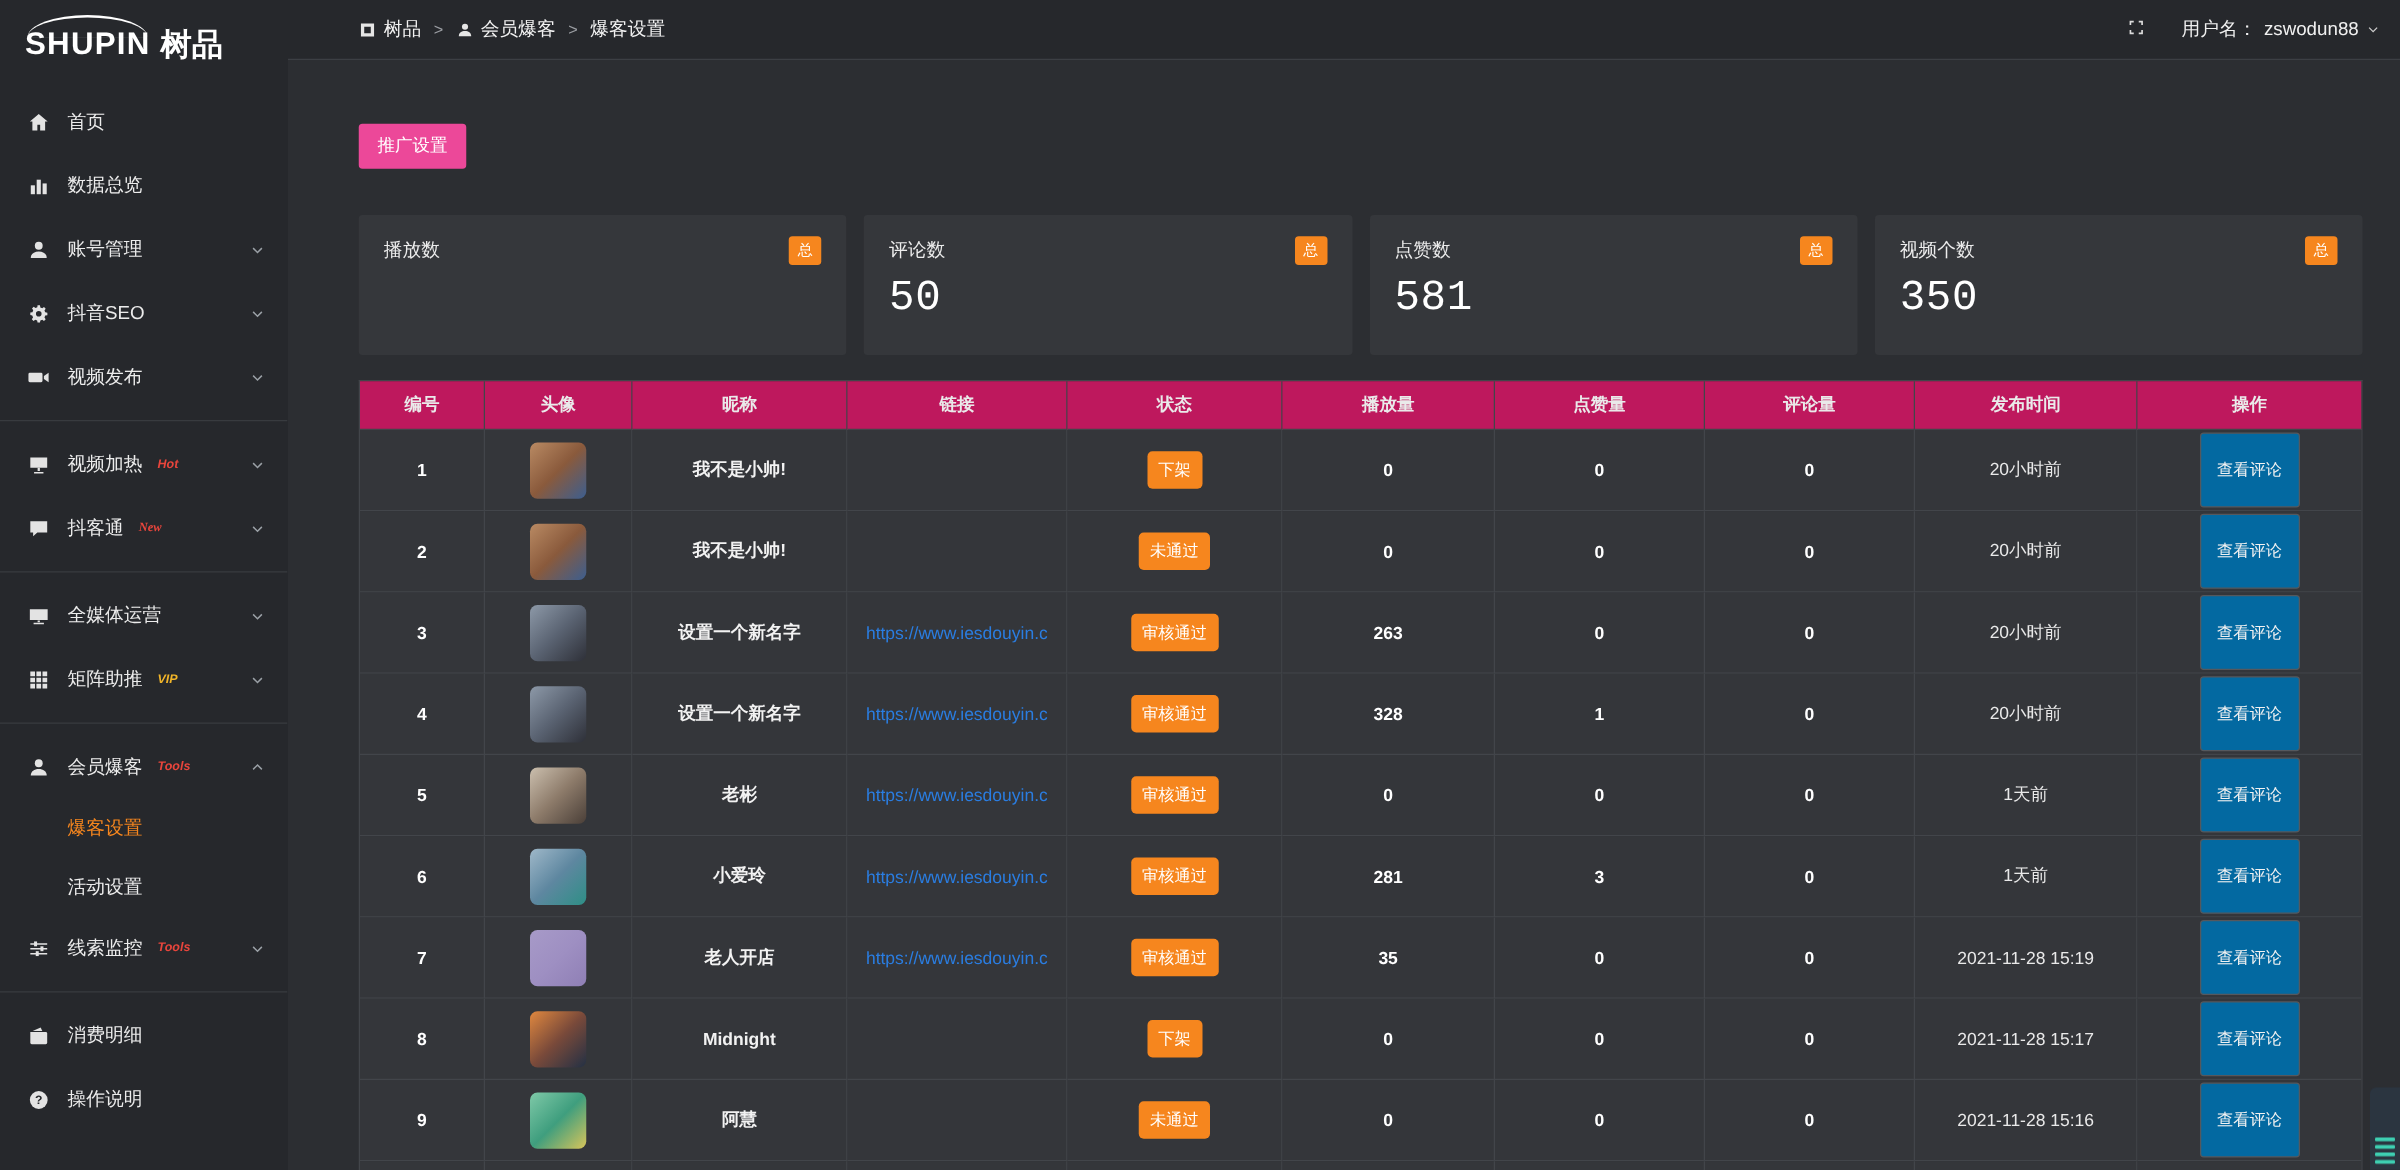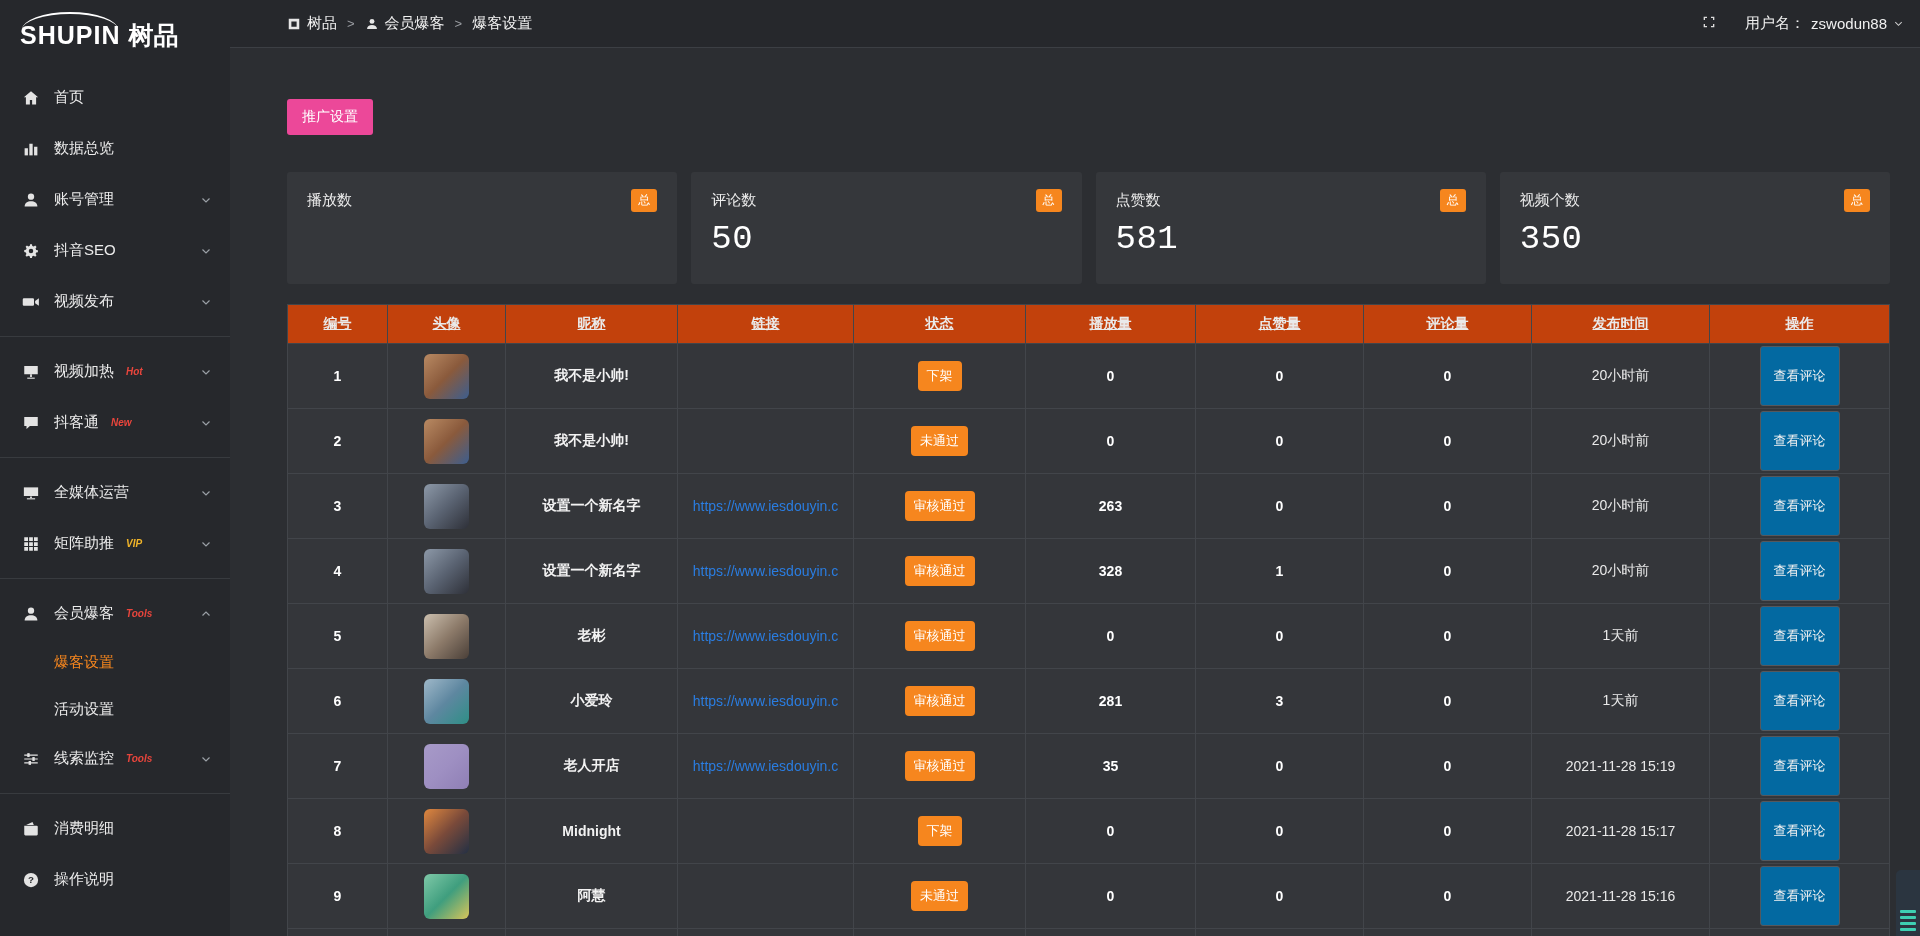--- a/index.html
+++ b/index.html
@@ -73,21 +73,21 @@
   .card-value { font-size:34px; color:#fff; margin-top:8px; font-weight:400; letter-spacing:.5px; }
   
   .table { margin-top:20px; width:1603px; border:1px solid #42454a; border-bottom:none; }
   .t-row { display:grid; grid-template-columns:100px 118px 172px 176px 172px 170px 168px 168px 178px auto; }
   .t-cell {
     border-right:1px solid #42454a; border-bottom:1px solid #42454a;
     display:flex; align-items:center; justify-content:center;
     background:#34363a; min-height:65px; font-size:14px; color:#e9e9e9; overflow:hidden;
   }
   .t-cell:last-child { border-right:none; }
-  .t-head .t-cell { background:#c2410c; min-height:39px; font-weight:bold; color:#eaeaea;text-decoration:underline; }
+  .t-head .t-cell { background:#be185d; min-height:39px; font-weight:bold; color:#eaeaea; }
   .cell-num { font-weight:bold; color:#fff; }
   .nickname { font-weight:bold; color:#f2f2f2; }
   .avatar { width:45px; height:45px; border-radius:6px; }
   .link-cell { padding:0 8px; }
   .link-text {
     color:#2a7de1; text-decoration:none; white-space:nowrap; overflow:hidden;
     display:block; max-width:160px; font-size:14px;
   }
   .status-badge {
     background:#f6861e; color:#fff; font-size:13px; padding:6px 9px; border-radius:4px;
@@ -202,21 +202,21 @@
     </span>
   </div>
 
   <div class="side-item">
     <span class="s-icon">
           <svg viewBox="0 0 24 24">
             <path d="M3 4h18v12H10.5L6 20v-4H3z"></path>
           </svg>
         </span>
     <span class="side-label">抖客通</span>
-    <span class="side-tag" style="color: rgb(232, 69, 60);">New</span>
+    <span class="side-tag" style="color: rgb(232, 69, 60); font-family: Liberation Serif, serif;">New</span>
     <span class="side-chev">
       <svg viewBox="0 0 24 24">
             <path d="M5 9l7 7 7-7"></path>
           </svg>
     </span>
   </div>
 
   <div class="side-divider"></div>
 
   <div class="side-item">

